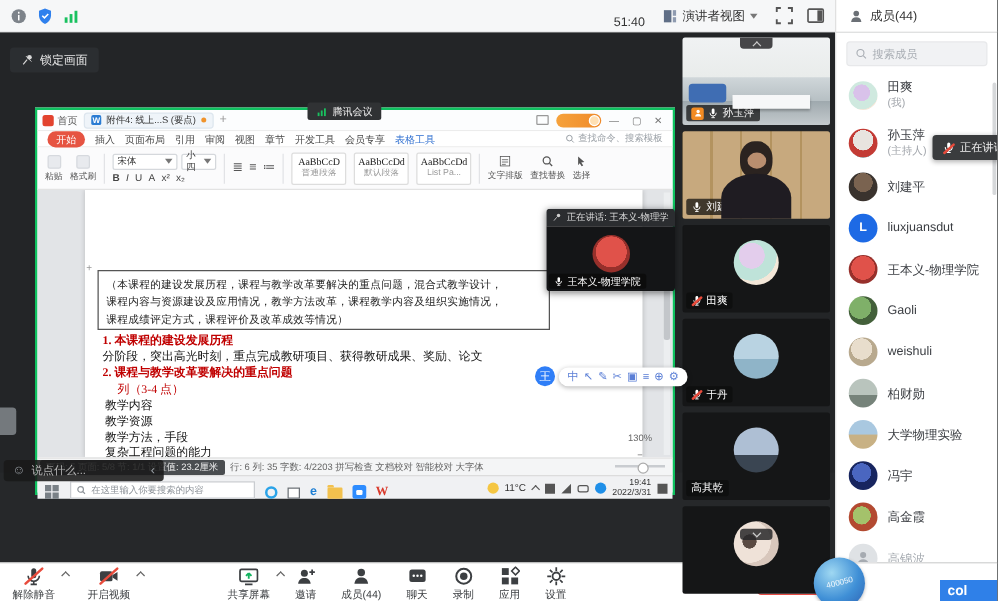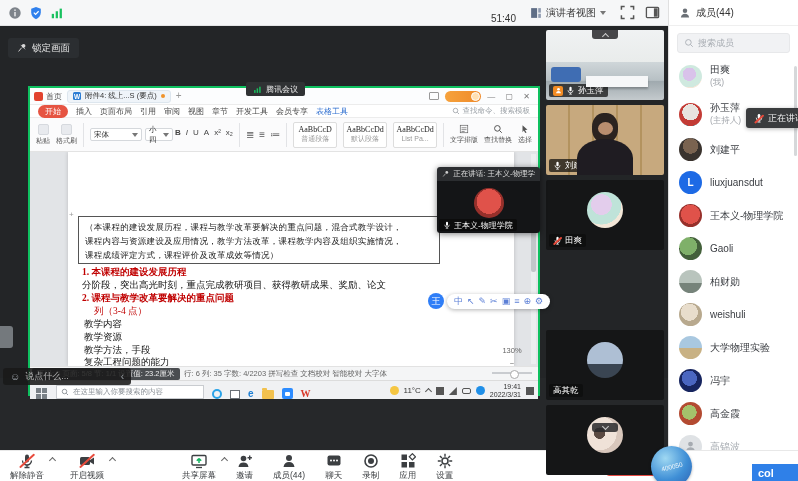--- a/index.html
+++ b/index.html
@@ -43,21 +43,21 @@
   .wtab.active{background:#e65442;color:#fff;border-radius:7px;padding:1px 7px;}
   .wtab.ctx{color:#2f6fd0;}
   .wsearch{margin-left:auto;display:flex;align-items:center;gap:3px;font-size:7.5px;color:#9aa0a6;white-space:nowrap;}
   .wtools{height:34px;background:#fbfbfc;border-bottom:1px solid #e3e3e3;display:flex;align-items:center;padding:0 6px;gap:6px;overflow:hidden;}
   .tstack{display:flex;flex-direction:column;align-items:center;gap:1px;}
   .tstack .tic{width:11px;height:11px;background:#e8eaee;border:1px solid #d6d9de;border-radius:2px;}
   .tstack .tlb{font-size:7px;color:#555;white-space:nowrap;}
   .vdiv{width:1px;height:24px;background:#e2e3e6;}
   .fontbox{width:52px;height:13px;border:1px solid #d5d8dc;border-radius:2px;background:#fff;font-size:7.5px;color:#333;display:flex;align-items:center;justify-content:space-between;padding:0 3px;}
   .sizebox{width:28px;height:13px;border:1px solid #d5d8dc;border-radius:2px;background:#fff;font-size:7.5px;color:#333;display:flex;align-items:center;justify-content:space-between;padding:0 3px;}
-  .glyphcol{display:flex;flex-direction:row;gap:2px;}
+  .glyphcol{display:flex;flex-direction:column;gap:2px;}
   .glyphrow{display:flex;gap:5px;font-size:8px;color:#444;}
   .glyphrow .gb{font-weight:bold;}
   .glyphrow .gi{font-style:italic;}
   .stylechip{width:44px;height:26px;border:1px solid #ddd;border-radius:2px;background:#fff;display:flex;flex-direction:column;align-items:center;justify-content:center;}
   .stylechip .ssample{font-family:"Liberation Serif","DejaVu Serif",serif;font-size:8px;color:#222;line-height:1.1;}
   .stylechip .scap{font-size:7px;color:#999;line-height:1.1;white-space:nowrap;overflow:hidden;max-width:40px;}
   .rtool{display:flex;flex-direction:column;align-items:center;gap:1px;}
   .rtool .ric{width:10px;height:10px;color:#555;display:inline-flex;}
   .rtool .ric svg{width:100%;height:100%}
   .rtool .rlb{font-size:7px;color:#555;white-space:nowrap;}
@@ -545,20 +545,33 @@
             <span class="tmic muted">
               <svg viewBox="0 0 16 16">
                 <rect x="6" y="1.5" width="4" height="8" rx="2" fill="currentColor"></rect>
                 <path d="M3.5 7.5a4.5 4.5 0 0 0 9 0" fill="none" stroke="currentColor" stroke-width="1.3"></path>
                 <path d="M8 12v2.5M5.5 14.5h5" stroke="currentColor" stroke-width="1.3"></path>
               </svg>
             </span>
             <span class="tname">田爽</span>
           </div>
         </div>
+        <div class="tile" style="top: 229px;">
+          <div class="tileav" style="background: linear-gradient(rgb(185, 211, 226) 0px, rgb(185, 211, 226) 55%, rgb(143, 180, 200) 56%);"></div>
+          <div class="tlabel">
+            <span class="tmic muted">
+              <svg viewBox="0 0 16 16">
+                <rect x="6" y="1.5" width="4" height="8" rx="2" fill="currentColor"></rect>
+                <path d="M3.5 7.5a4.5 4.5 0 0 0 9 0" fill="none" stroke="currentColor" stroke-width="1.3"></path>
+                <path d="M8 12v2.5M5.5 14.5h5" stroke="currentColor" stroke-width="1.3"></path>
+              </svg>
+            </span>
+            <span class="tname">于丹</span>
+          </div>
+        </div>
         <div class="tile" style="top: 304px;">
           <div class="tileav" style="background: linear-gradient(rgb(174, 191, 212) 0px, rgb(174, 191, 212) 60%, rgb(58, 69, 82) 61%);"></div>
           <div class="tlabel">
             <span class="tname">高其乾</span>
           </div>
         </div>
         <div class="tile" style="top: 379px;">
           <div class="tileav" style="background: radial-gradient(circle at 35% 45%, rgb(90, 74, 66) 0px, rgb(90, 74, 66) 18%, rgb(239, 226, 216) 19%, rgb(239, 226, 216) 55%, rgb(216, 199, 188) 56%);"></div>
           <div class="tchip down" style="top: 18px;">
             <span class="cu"></span>
@@ -610,29 +623,29 @@
             <span class="mname">王本义-物理学院</span>
           </span>
         </div>
         <div class="mrow">
           <span class="mav" style="background: radial-gradient(circle at 40% 40%, rgb(127, 176, 105) 0px, rgb(127, 176, 105) 45%, rgb(67, 96, 58) 46%);"></span>
           <span class="mtxt">
             <span class="mname">Gaoli</span>
           </span>
         </div>
         <div class="mrow">
+          <span class="mav" style="background: radial-gradient(circle at 45% 40%, rgb(232, 221, 204) 0px, rgb(232, 221, 204) 45%, rgb(184, 169, 142) 46%);"></span>
+          <span class="mtxt">
+            <span class="mname">weishuli</span>
+          </span>
+        </div>
+        <div class="mrow">
           <span class="mav" style="background: linear-gradient(rgb(185, 196, 189) 0px, rgb(185, 196, 189) 55%, rgb(118, 131, 122) 56%);"></span>
           <span class="mtxt">
             <span class="mname">柏财勋</span>
-          </span>
-        </div>
-        <div class="mrow">
-          <span class="mav" style="background: radial-gradient(circle at 45% 40%, rgb(232, 221, 204) 0px, rgb(232, 221, 204) 45%, rgb(184, 169, 142) 46%);"></span>
-          <span class="mtxt">
-            <span class="mname">weishuli</span>
           </span>
         </div>
         <div class="mrow">
           <span class="mav" style="background: linear-gradient(rgb(169, 200, 224) 0px, rgb(169, 200, 224) 50%, rgb(200, 177, 132) 51%);"></span>
           <span class="mtxt">
             <span class="mname">大学物理实验</span>
           </span>
         </div>
         <div class="mrow">
           <span class="mav" style="background: radial-gradient(circle at 45% 40%, rgb(74, 102, 192) 0px, rgb(74, 102, 192) 40%, rgb(23, 37, 95) 41%);"></span>

